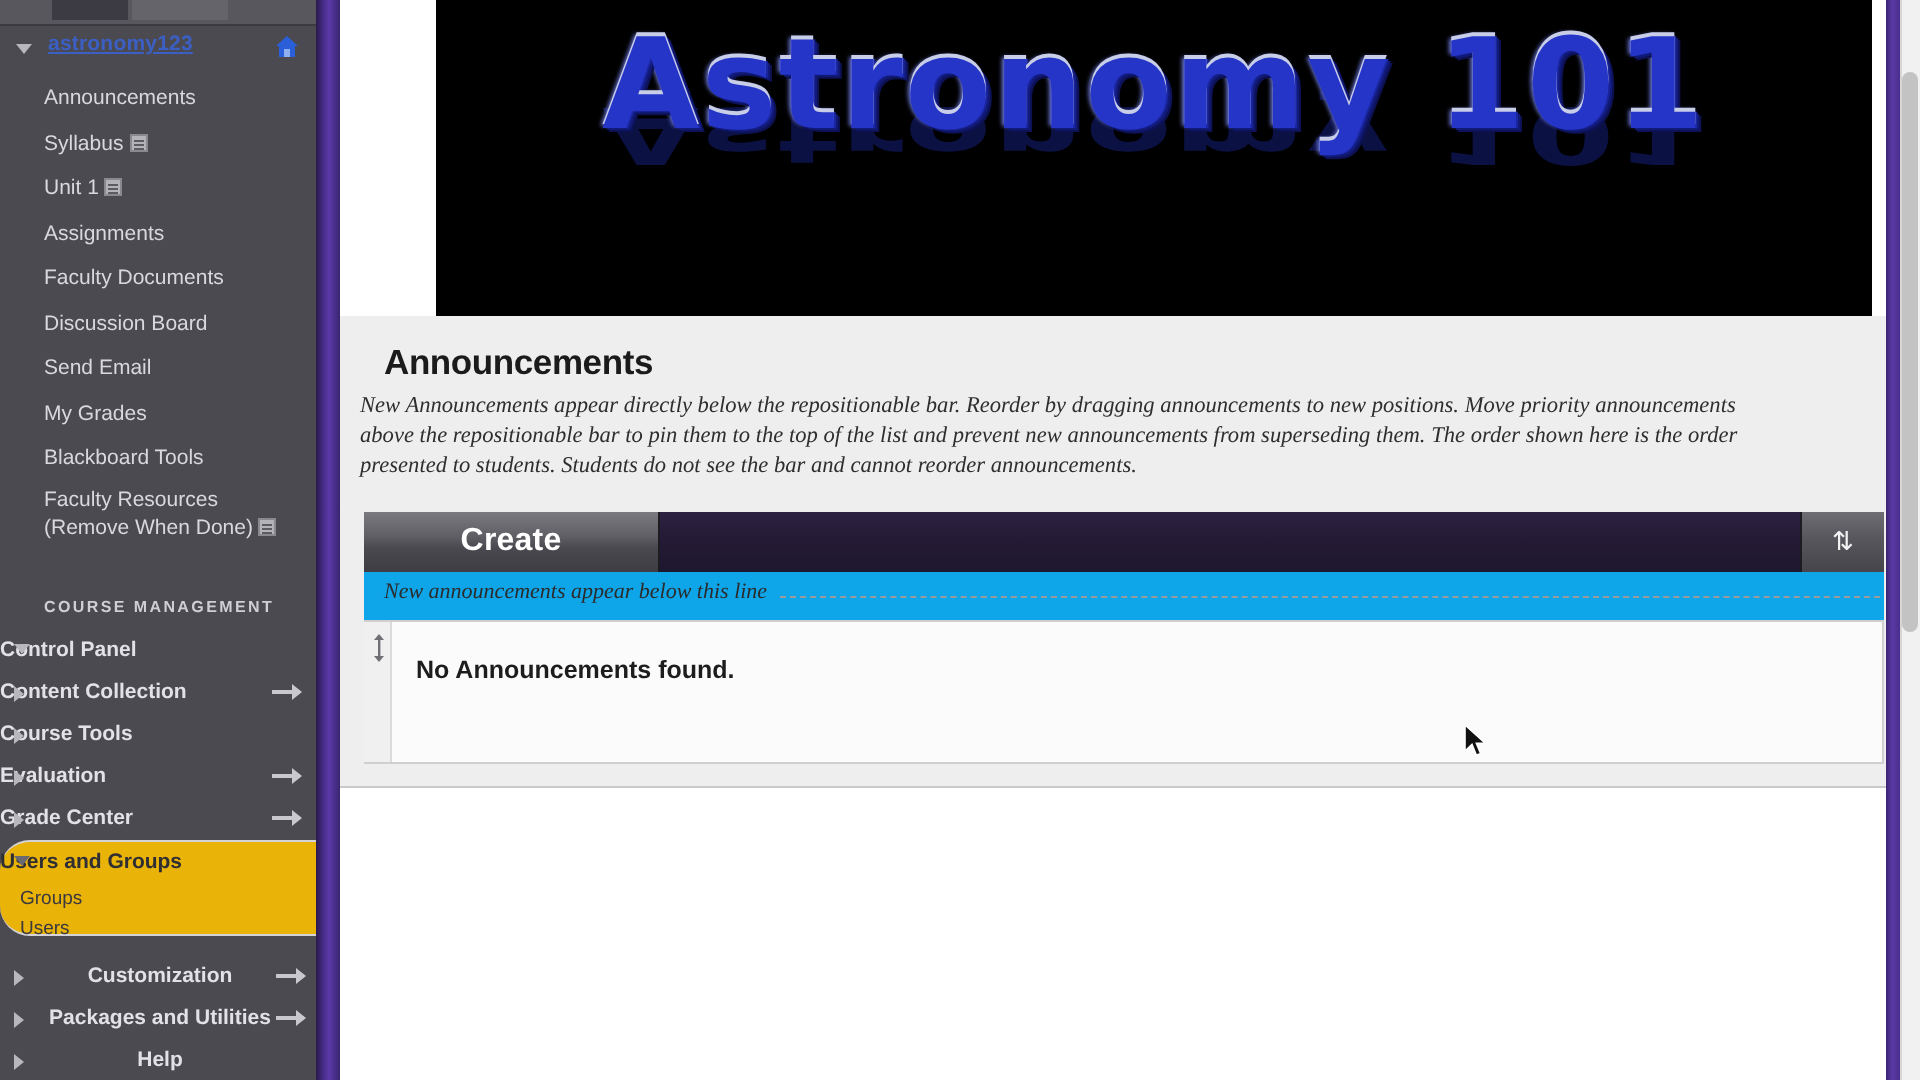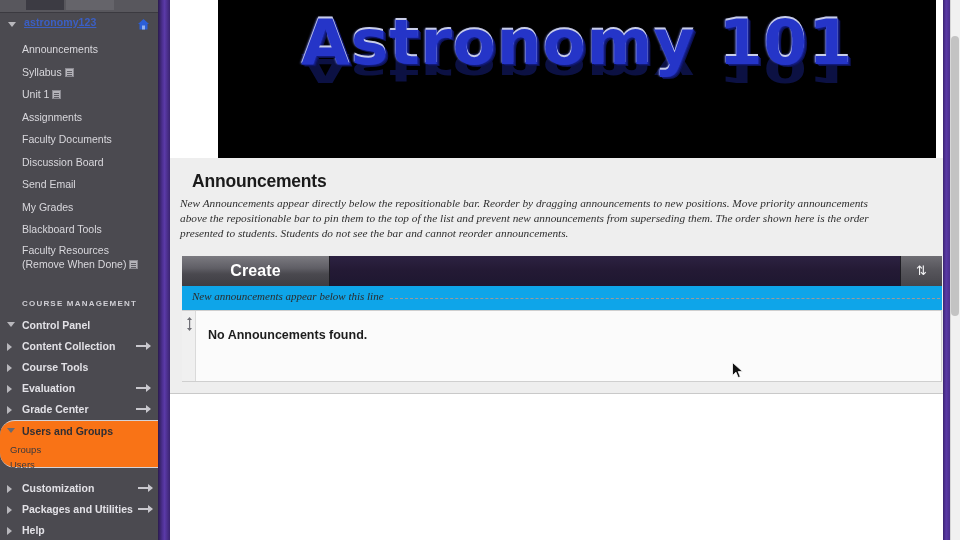--- a/index.html
+++ b/index.html
@@ -145,21 +145,20 @@
   }
   .cm-list {
     position: absolute;
     left: 0; top: 315px;
     width: 158px;
   }
   .cm-item {
     position: relative;
     height: 21px;
     line-height: 21px;
-    padding-left: 22px;
     font-size: 10.5px;
     font-weight: bold;
     color: #e2e1e6;
     white-space: nowrap;
   }
   .cm-item .tw {
     position: absolute;
     left: 7px; top: 7px;
   }
   .cm-item .arrow-right {
@@ -177,21 +176,21 @@
     width: 0; height: 0;
     border-top: 4px solid transparent;
     border-bottom: 4px solid transparent;
     border-left: 5px solid #c9c8ce;
   }
   .cm-group-open {
     position: absolute;
     left: 0; top: 420px;
     width: 184px;
     height: 48px;
-    background: #f97316;
+    background: #eab308;
     border-top: 1px solid #d4d3d8;
     border-bottom: 1px solid #d4d3d8;
     box-sizing: border-box;
     border-radius: 15px;
   }
   .cm-group-open .cm-item {
     color: #2f2e33;
   }
   .cm-group-open .caret {
     border-top-color: #6a696f;
@@ -201,20 +200,21 @@
     line-height: 15px;
     padding-left: 10px;
     font-size: 9.5px;
     font-weight: normal;
     color: #3a393e;
   }
   .cm-list-lower {
     position: absolute;
     left: 0; top: 478px;
     width: 160px;
+    text-align: center;
   }
 
   
   .divider {
     position: absolute;
     left: 158px; top: 0;
     width: 12px; height: 540px;
     background: linear-gradient(to right, #2a1a4d 0%, #4b2f8f 35%, #5b3aa8 55%, #3a2470 100%);
   }
 

